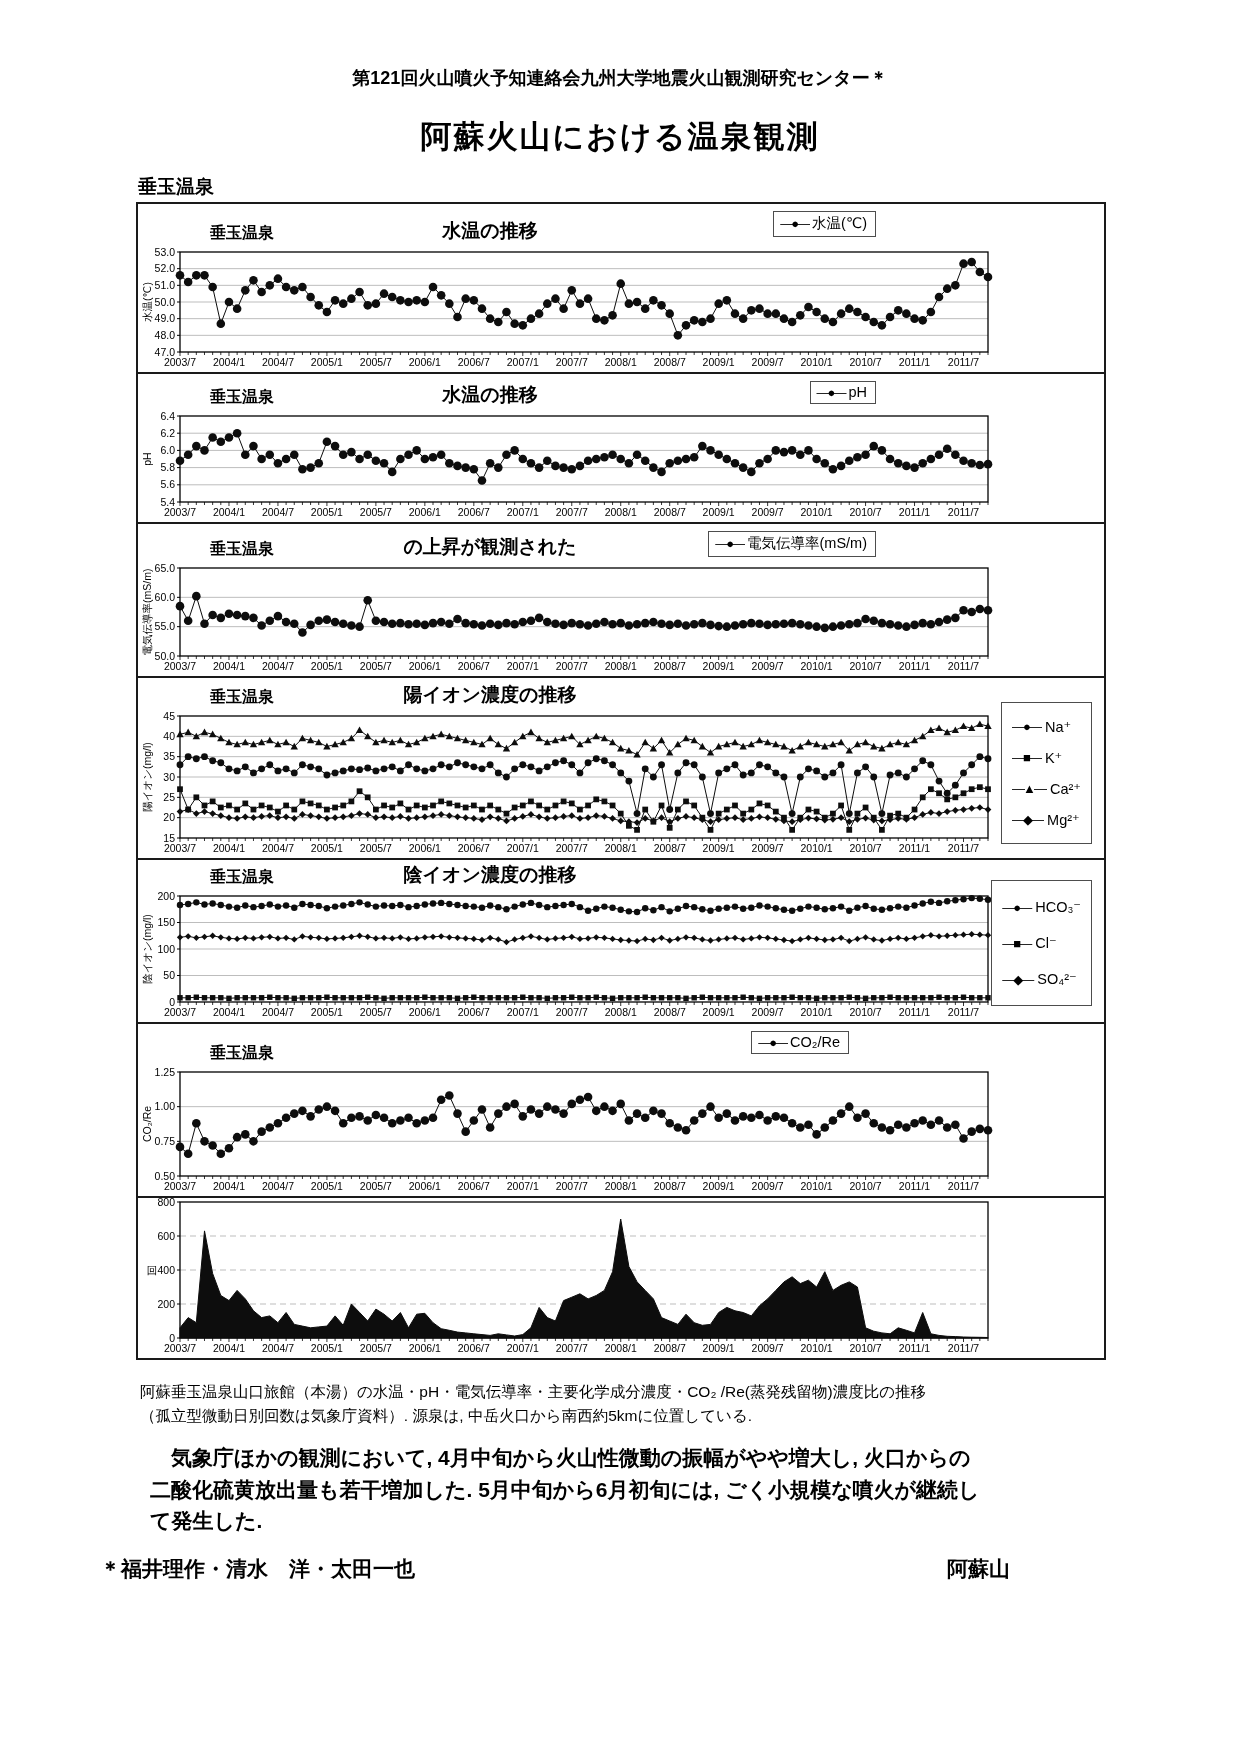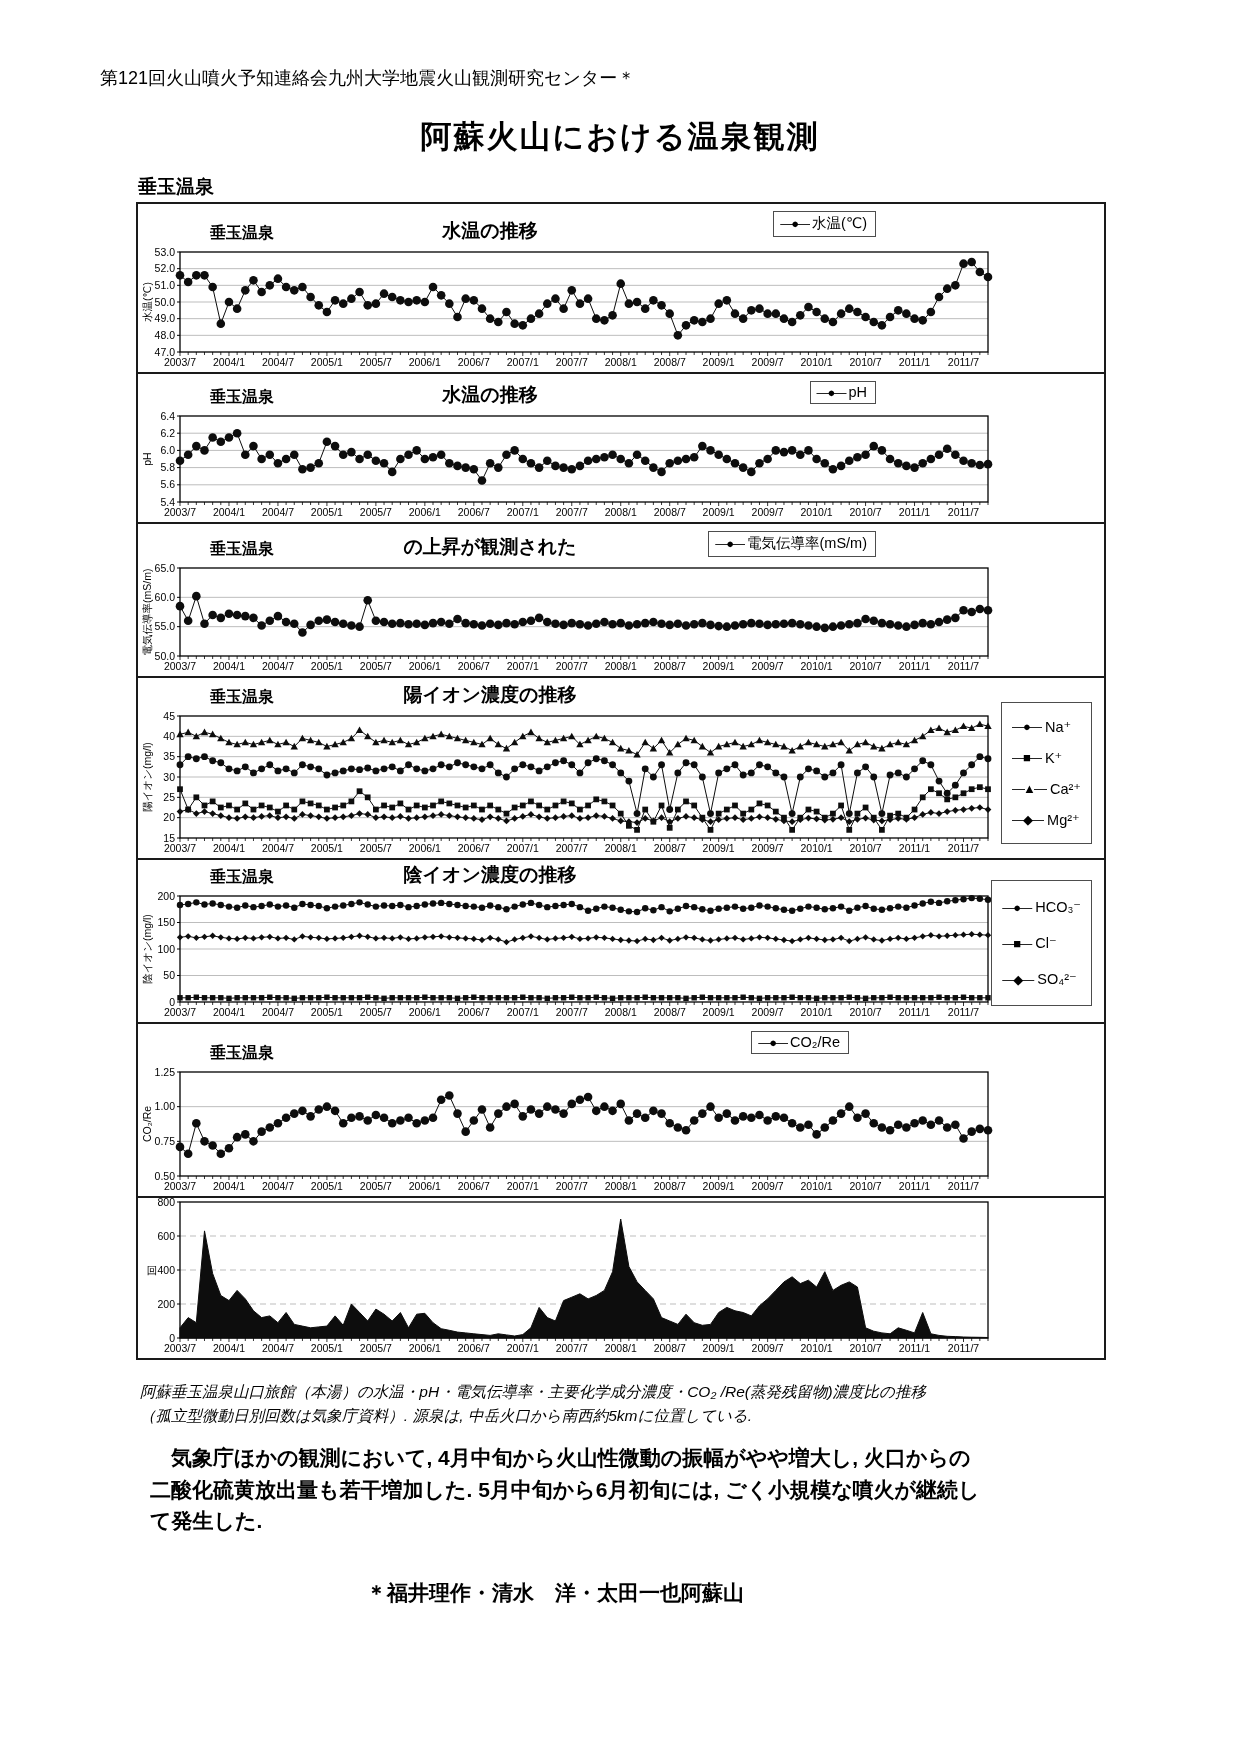--- a/index.html
+++ b/index.html
@@ -1,19 +1,19 @@
 <!DOCTYPE html>
 <html><head>
 <meta charset="utf-8">
 <style>
   html,body{margin:0;padding:0;background:#fff;}
   body{width:1240px;height:1754px;position:relative;overflow:hidden;
        font-family:"Liberation Sans","DejaVu Sans",sans-serif;color:#000;}
-  .page-header{display:flex;justify-content:flex-start;margin:66px 100px 0 100px;
-       font-size:18px;font-weight:normal;}
+  .page-header{display:flex;justify-content:center;margin:66px 100px 0 100px;
+       font-size:18px;font-weight:bold;}
   .doc-title{text-align:center;font-size:31px;font-weight:bold;margin-top:26px;letter-spacing:2px;}
   .section-label{margin:16px 0 0 138px;font-size:19px;font-weight:bold;}
   .chart-box{margin:2px 0 0 136px;width:966px;border:2px solid #1a1a1a;}
   .panel{position:relative;border-bottom:2px solid #1a1a1a;}
   .panel:last-child{border-bottom:none;}
   .panel-header{position:relative;}
   .site{position:absolute;left:72px;bottom:4px;font-size:16px;font-weight:bold;}
   .ptitle{position:absolute;left:192px;width:320px;bottom:4px;text-align:center;
           font-size:19px;font-weight:bold;}
   .legend-h{position:absolute;top:7px;display:flex;align-items:center;gap:4px;
@@ -22,24 +22,24 @@
   .legend-h .sw,.lv-row .sw{letter-spacing:-2px;font-size:13px;white-space:nowrap;}
   .legend-v{position:absolute;right:12px;border:1.4px solid #4d4d4d;background:#fff;
             padding:8px 10px;display:flex;flex-direction:column;justify-content:space-around;
             font-size:14.5px;z-index:2;}
   .lv-row{display:flex;align-items:center;gap:5px;white-space:nowrap;}
   .ptitle7{position:absolute;left:200px;width:310px;bottom:6px;text-align:center;
            font-size:15.5px;font-weight:bold;}
   .ptitle7b{position:absolute;left:598px;bottom:6px;font-size:15.5px;font-weight:bold;}
   svg{display:block;}
   svg text{fill:#000;}
-  .caption{margin:20px 0 0 140px;width:980px;font-size:15.5px;line-height:1.55;font-style:italic;}
+  .caption{margin:20px 0 0 140px;width:980px;font-size:15.5px;line-height:1.55;}
   .body-text{margin:14px 0 0 150px;width:830px;font-size:21px;font-weight:bold;line-height:1.5;}
   .body-text p{margin:0 0 2px 0;text-indent:1em;}
-  .page-footer{display:flex;justify-content:center;margin:42px 230px 0 100px;
+  .page-footer{display:flex;justify-content:space-between;margin:18px 230px 0 100px;
        font-size:21px;font-weight:bold;}
 </style>
 </head>
 <body>
 
 <div class="page-header">
   <span>第121回火山噴火予知連絡会</span>
   <span>九州大学地震火山観測研究センター＊</span>
 </div>
 

